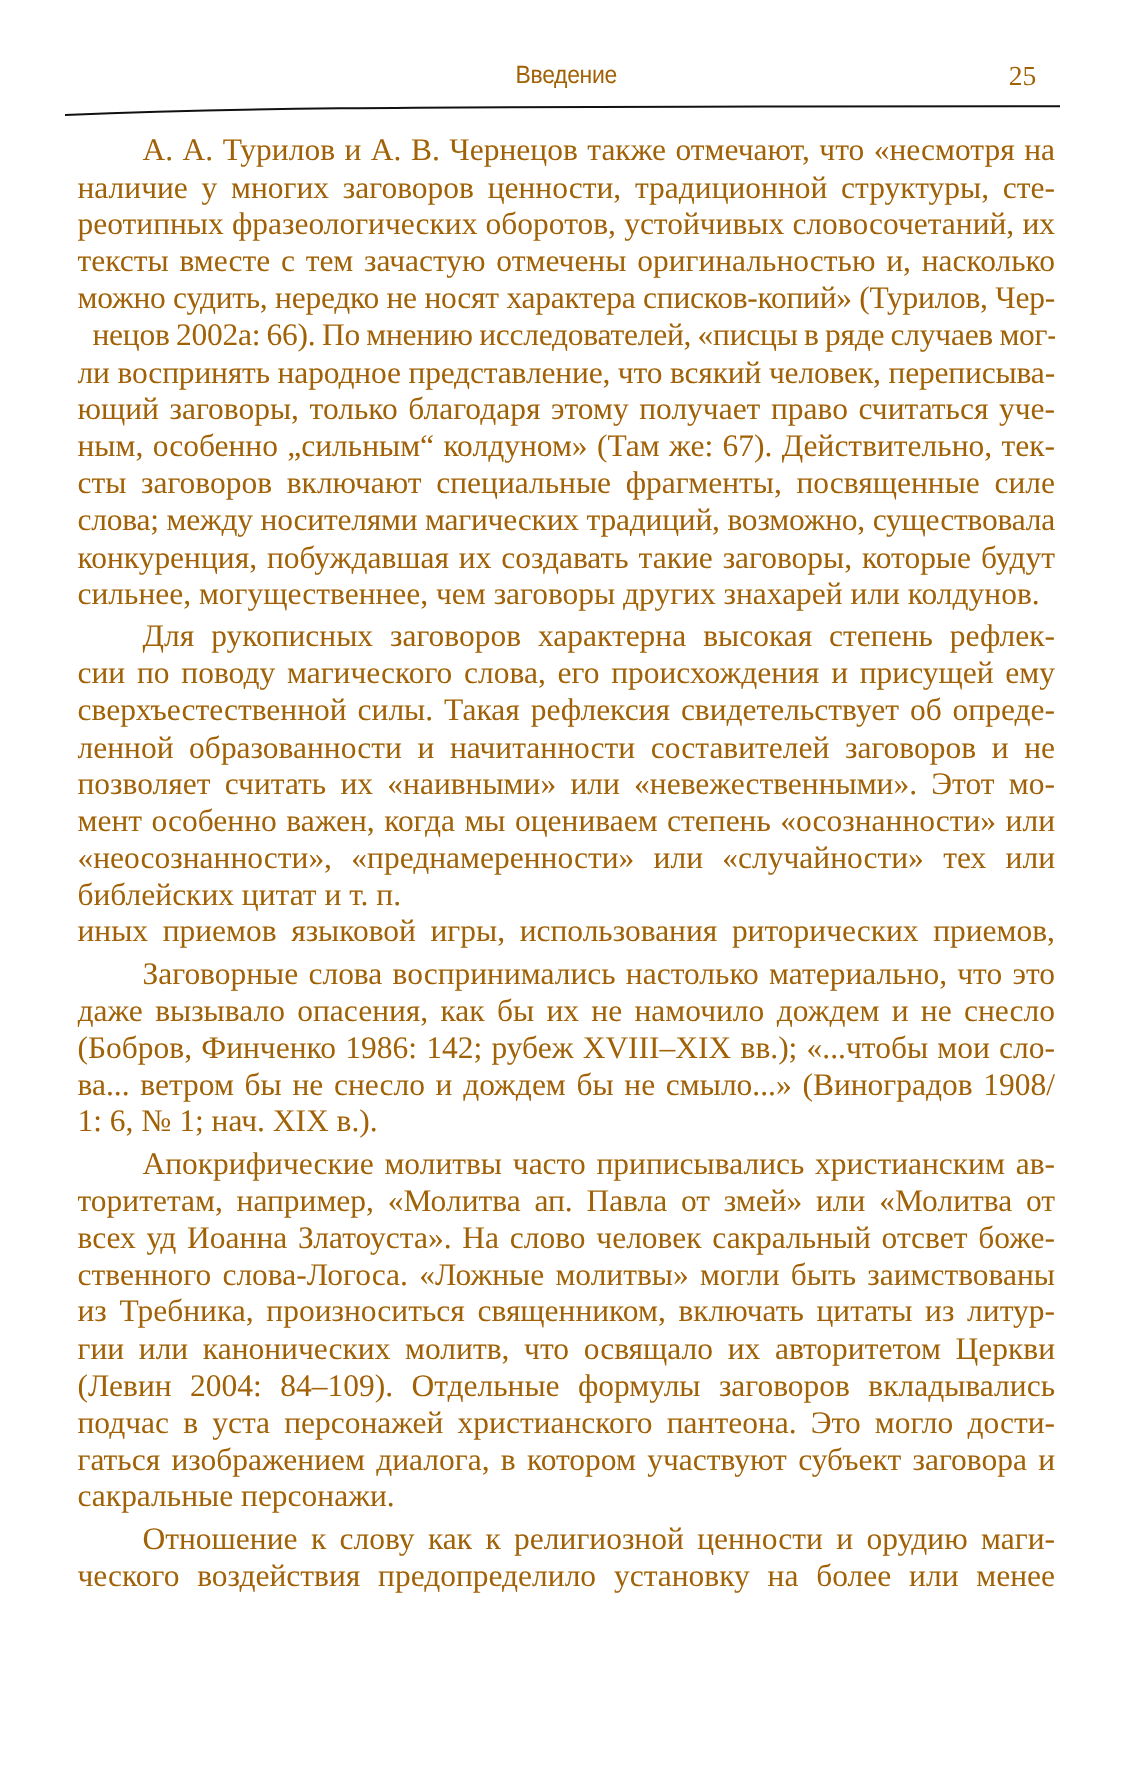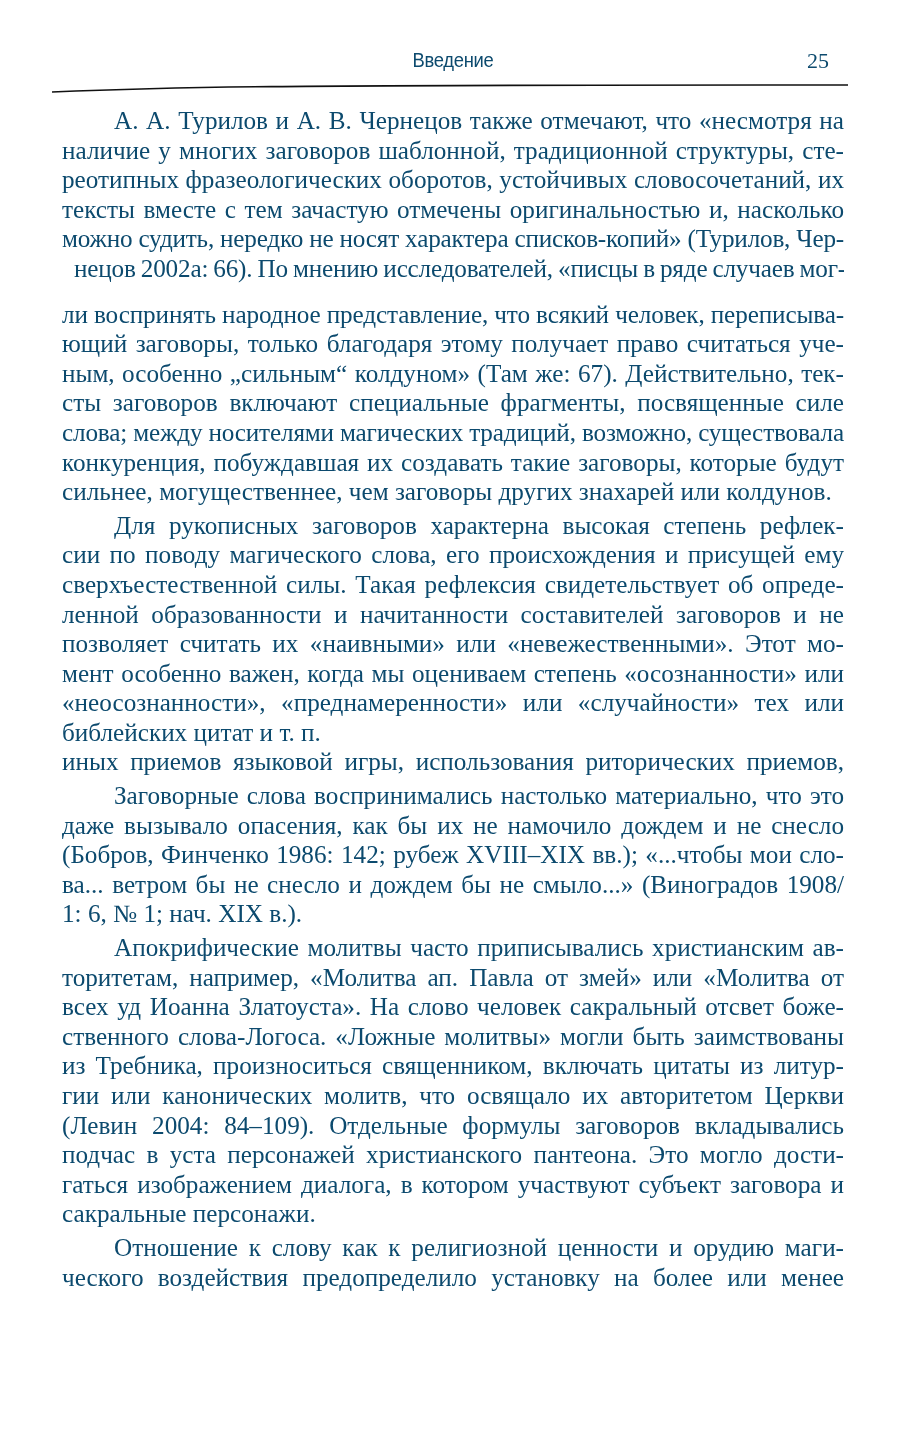--- a/index.html
+++ b/index.html
@@ -1,19 +1,19 @@
 <!DOCTYPE html>
 <html><head>
 <meta charset="utf-8">
 <style>
   html, body { margin: 0; padding: 0; background: #ffffff; }
   body { width: 900px; height: 1429px; position: relative; overflow: hidden; }
   .page {
     position: absolute; left: 0; top: 0; width: 900px; height: 1429px;
-    font-family: "Liberation Serif", serif; color: #0c4a6e;
+    font-family: "Liberation Serif", serif; color: #a16207;
   }
   .running-head {
     position: absolute; left: 62px; top: 47px; width: 782px; height: 30px;
   }
   .rh-title {
     position: absolute; left: 0; right: 0; text-align: center;
     font-size: 20px; top: 2px; font-family: "Liberation Sans", sans-serif;
     letter-spacing: -0.3px; transform: scaleX(0.92);
   }
   .rh-page {
@@ -39,26 +39,26 @@
     <div class="rh-title">Введение</div>
     <div class="rh-page">25</div>
   </div>
   <svg class="rule" viewBox="0 0 796 10" preserveAspectRatio="none">
     <path d="M0 9 C 120 4, 200 2, 796 2" stroke="#111" stroke-width="1.6" fill="none"></path>
   </svg>
 
   <div class="body-text" id="body-text">
       <div class="para">
         <span class="line indent">А. А. Турилов и А. В. Чернецов также отмечают, что «несмотря на</span>
-        <span class="line">наличие у многих заговоров шаблонной, традиционной структуры, сте-</span>
+        <span class="line">наличие у многих заговоров ценности, традиционной структуры, сте-</span>
         <span class="line">реотипных фразеологических оборотов, устойчивых словосочетаний, их</span>
         <span class="line">тексты вместе с тем зачастую отмечены оригинальностью и, насколько</span>
         <span class="line" style="letter-spacing: -0.202455px; word-spacing: -1px;">можно судить, нередко не носят характера списков-копий» (Турилов, Чер-</span>
         <span class="line" style="letter-spacing: -0.190848px; word-spacing: -1px; margin-left: 12px;">нецов 2002а: 66). По мнению исследователей, «писцы в ряде случаев мог-</span>
-        <span class="line" style="letter-spacing: -0.126812px; word-spacing: -1px; margin-top: 16px;">ли воспринять народное представление, что всякий человек, переписыва-</span>
+        <span class="line" style="letter-spacing: -0.126812px; word-spacing: -1px;">ли воспринять народное представление, что всякий человек, переписыва-</span>
         <span class="line">ющий заговоры, только благодаря этому получает право считаться уче-</span>
         <span class="line">ным, особенно „сильным“ колдуном» (Там же: 67). Действительно, тек-</span>
         <span class="line">сты заговоров включают специальные фрагменты, посвященные силе</span>
         <span class="line" style="letter-spacing: -0.166978px; word-spacing: -1px;">слова; между носителями магических традиций, возможно, существовала</span>
         <span class="line">конкуренция, побуждавшая их создавать такие заговоры, которые будут</span>
         <span class="line last">сильнее, могущественнее, чем заговоры других знахарей или колдунов.</span>
       </div>
       <div class="para">
         <span class="line indent">Для рукописных заговоров характерна высокая степень рефлек-</span>
         <span class="line">сии по поводу магического слова, его происхождения и присущей ему</span>

